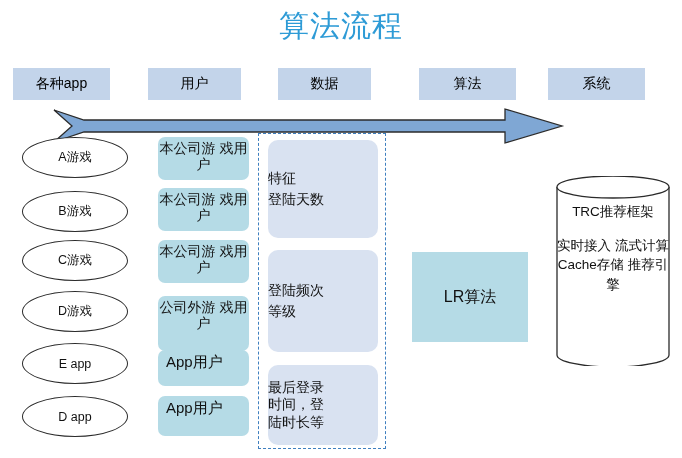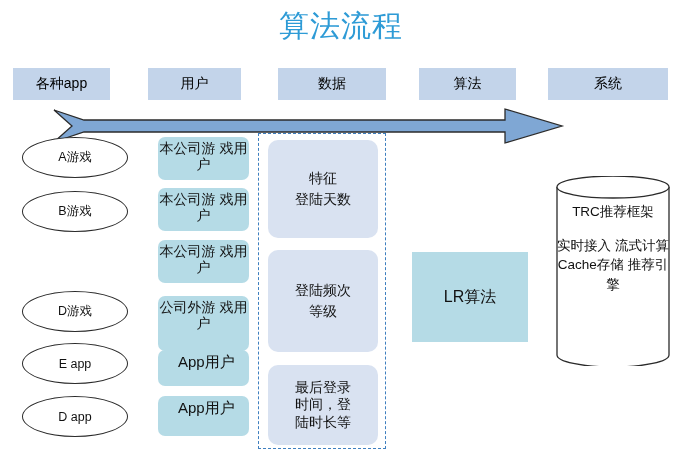--- a/index.html
+++ b/index.html
@@ -69,21 +69,21 @@
     font-size: 14px;
     line-height: 1.15;
     text-align: center;
     padding-top: 3px;
     box-sizing: border-box;
     border-radius: 7px;
   }
   .userbox.app {
     font-size: 15px;
     text-align: left;
-    padding-left: 20px;
+    padding-left: 8px;
   }
   .dashbox {
     position: absolute;
     left: 258px;
     top: 133px;
     width: 128px;
     height: 316px;
     border: 1.4px dashed #3f7fbf;
     box-sizing: border-box;
   }
@@ -92,21 +92,21 @@
     left: 268px;
     width: 110px;
     background: #d9e2f1;
     border-radius: 10px;
     color: #111;
     font-size: 14px;
     line-height: 1.5;
     text-align: center;
     display: flex;
     flex-direction: column;
-    align-items: center;
+    align-items: flex-start;
     justify-content: center;
     box-sizing: border-box;
   }
   .databox .ln { display: block; }
   .algbox {
     position: absolute;
     left: 412px;
     top: 252px;
     width: 116px;
     height: 90px;
@@ -143,41 +143,44 @@
 <div id="canvas">
 
   <div class="title">算法流程</div>
 
   <div class="hdr" style="left:13px; top:68px; width:97px;">
     <span>各种app</span>
   </div>
   <div class="hdr" style="left:148px; top:68px; width:93px;">
     <span>用户</span>
   </div>
-  <div class="hdr" style="left:278px; top:68px; width:108px;">
+  <div class="hdr" style="left:278px; top:68px; width:93px;">
     <span>数据</span>
   </div>
   <div class="hdr" style="left:419px; top:68px; width:97px;">
     <span>算法</span>
   </div>
-  <div class="hdr" style="left:548px; top:68px; width:120px;">
+  <div class="hdr" style="left:548px; top:68px; width:97px;">
     <span>系统</span>
   </div>
 
   <div class="arrow-wrap">
     <svg width="515" height="36" viewBox="0 0 515 36">
       <path d="M4,2 L34,12 L455,12 L455,1 L512,18 L455,35 L455,24 L34,24 L4,34 L22,18 Z" fill="#7fa7d4" stroke="#2b2b2b" stroke-width="1.3" stroke-linejoin="miter"></path>
     </svg>
   </div>
 
   <div class="ellipse" style="left:22px; top:137px;">
     <span>A游戏</span>
   </div>
   <div class="ellipse" style="left:22px; top:191px;">
     <span>B游戏</span>
+  </div>
+  <div class="ellipse" style="left:22px; top:240px;">
+    <span>C游戏</span>
   </div>
   <div class="ellipse" style="left:22px; top:291px;">
     <span>D游戏</span>
   </div>
   <div class="ellipse" style="left:22px; top:343px;">
     <span>E  app</span>
   </div>
   <div class="ellipse" style="left:22px; top:396px;">
     <span>D app</span>
   </div>

